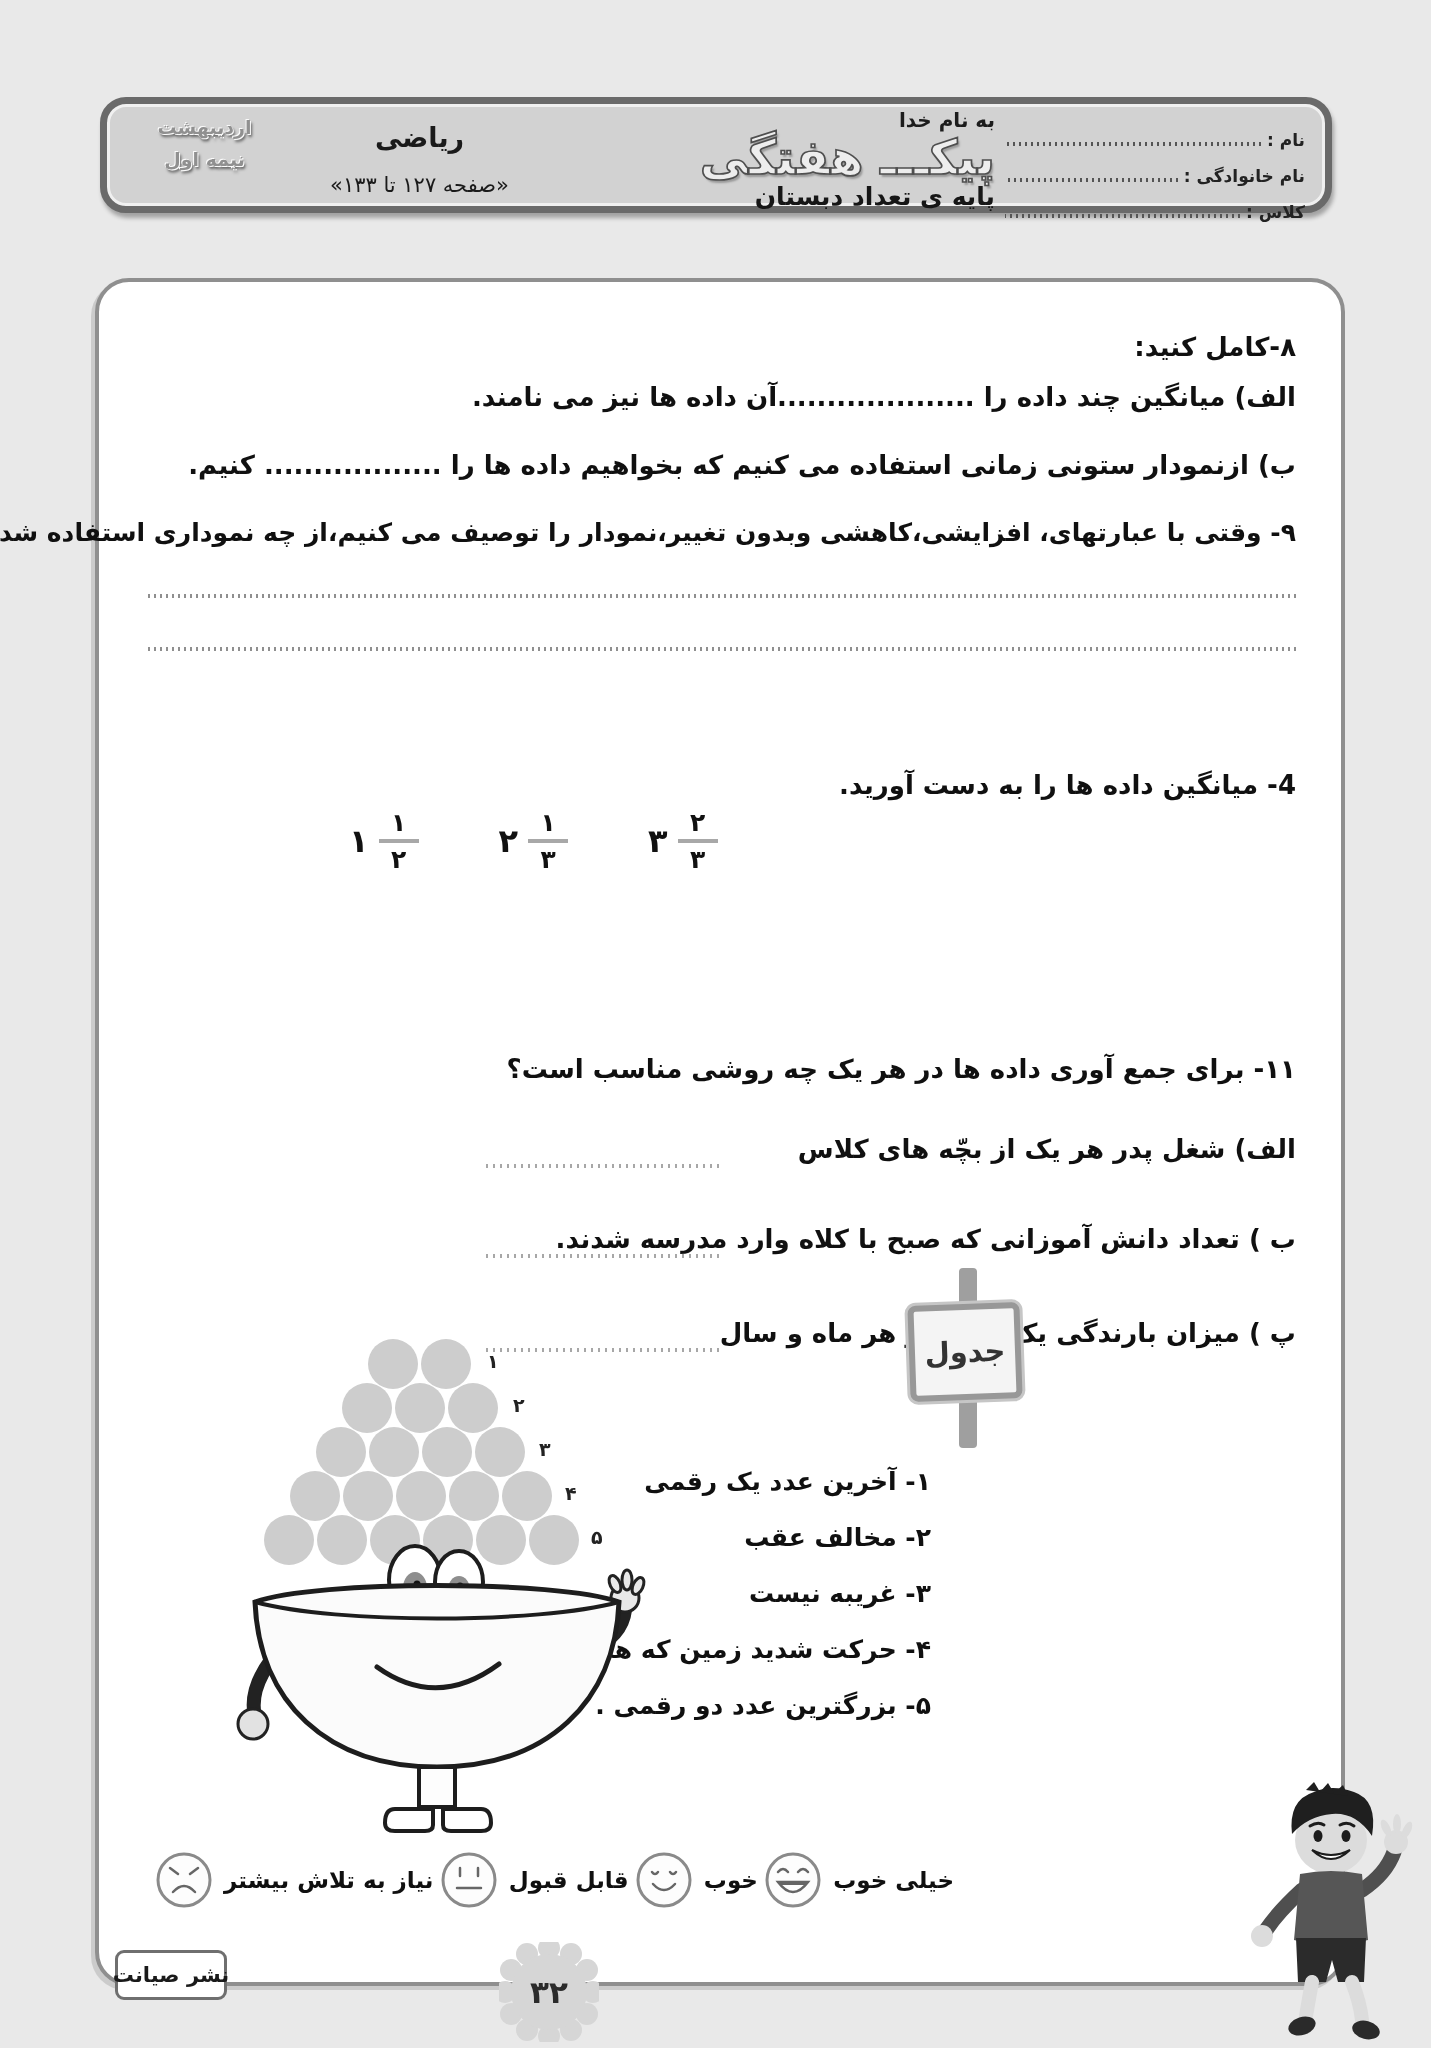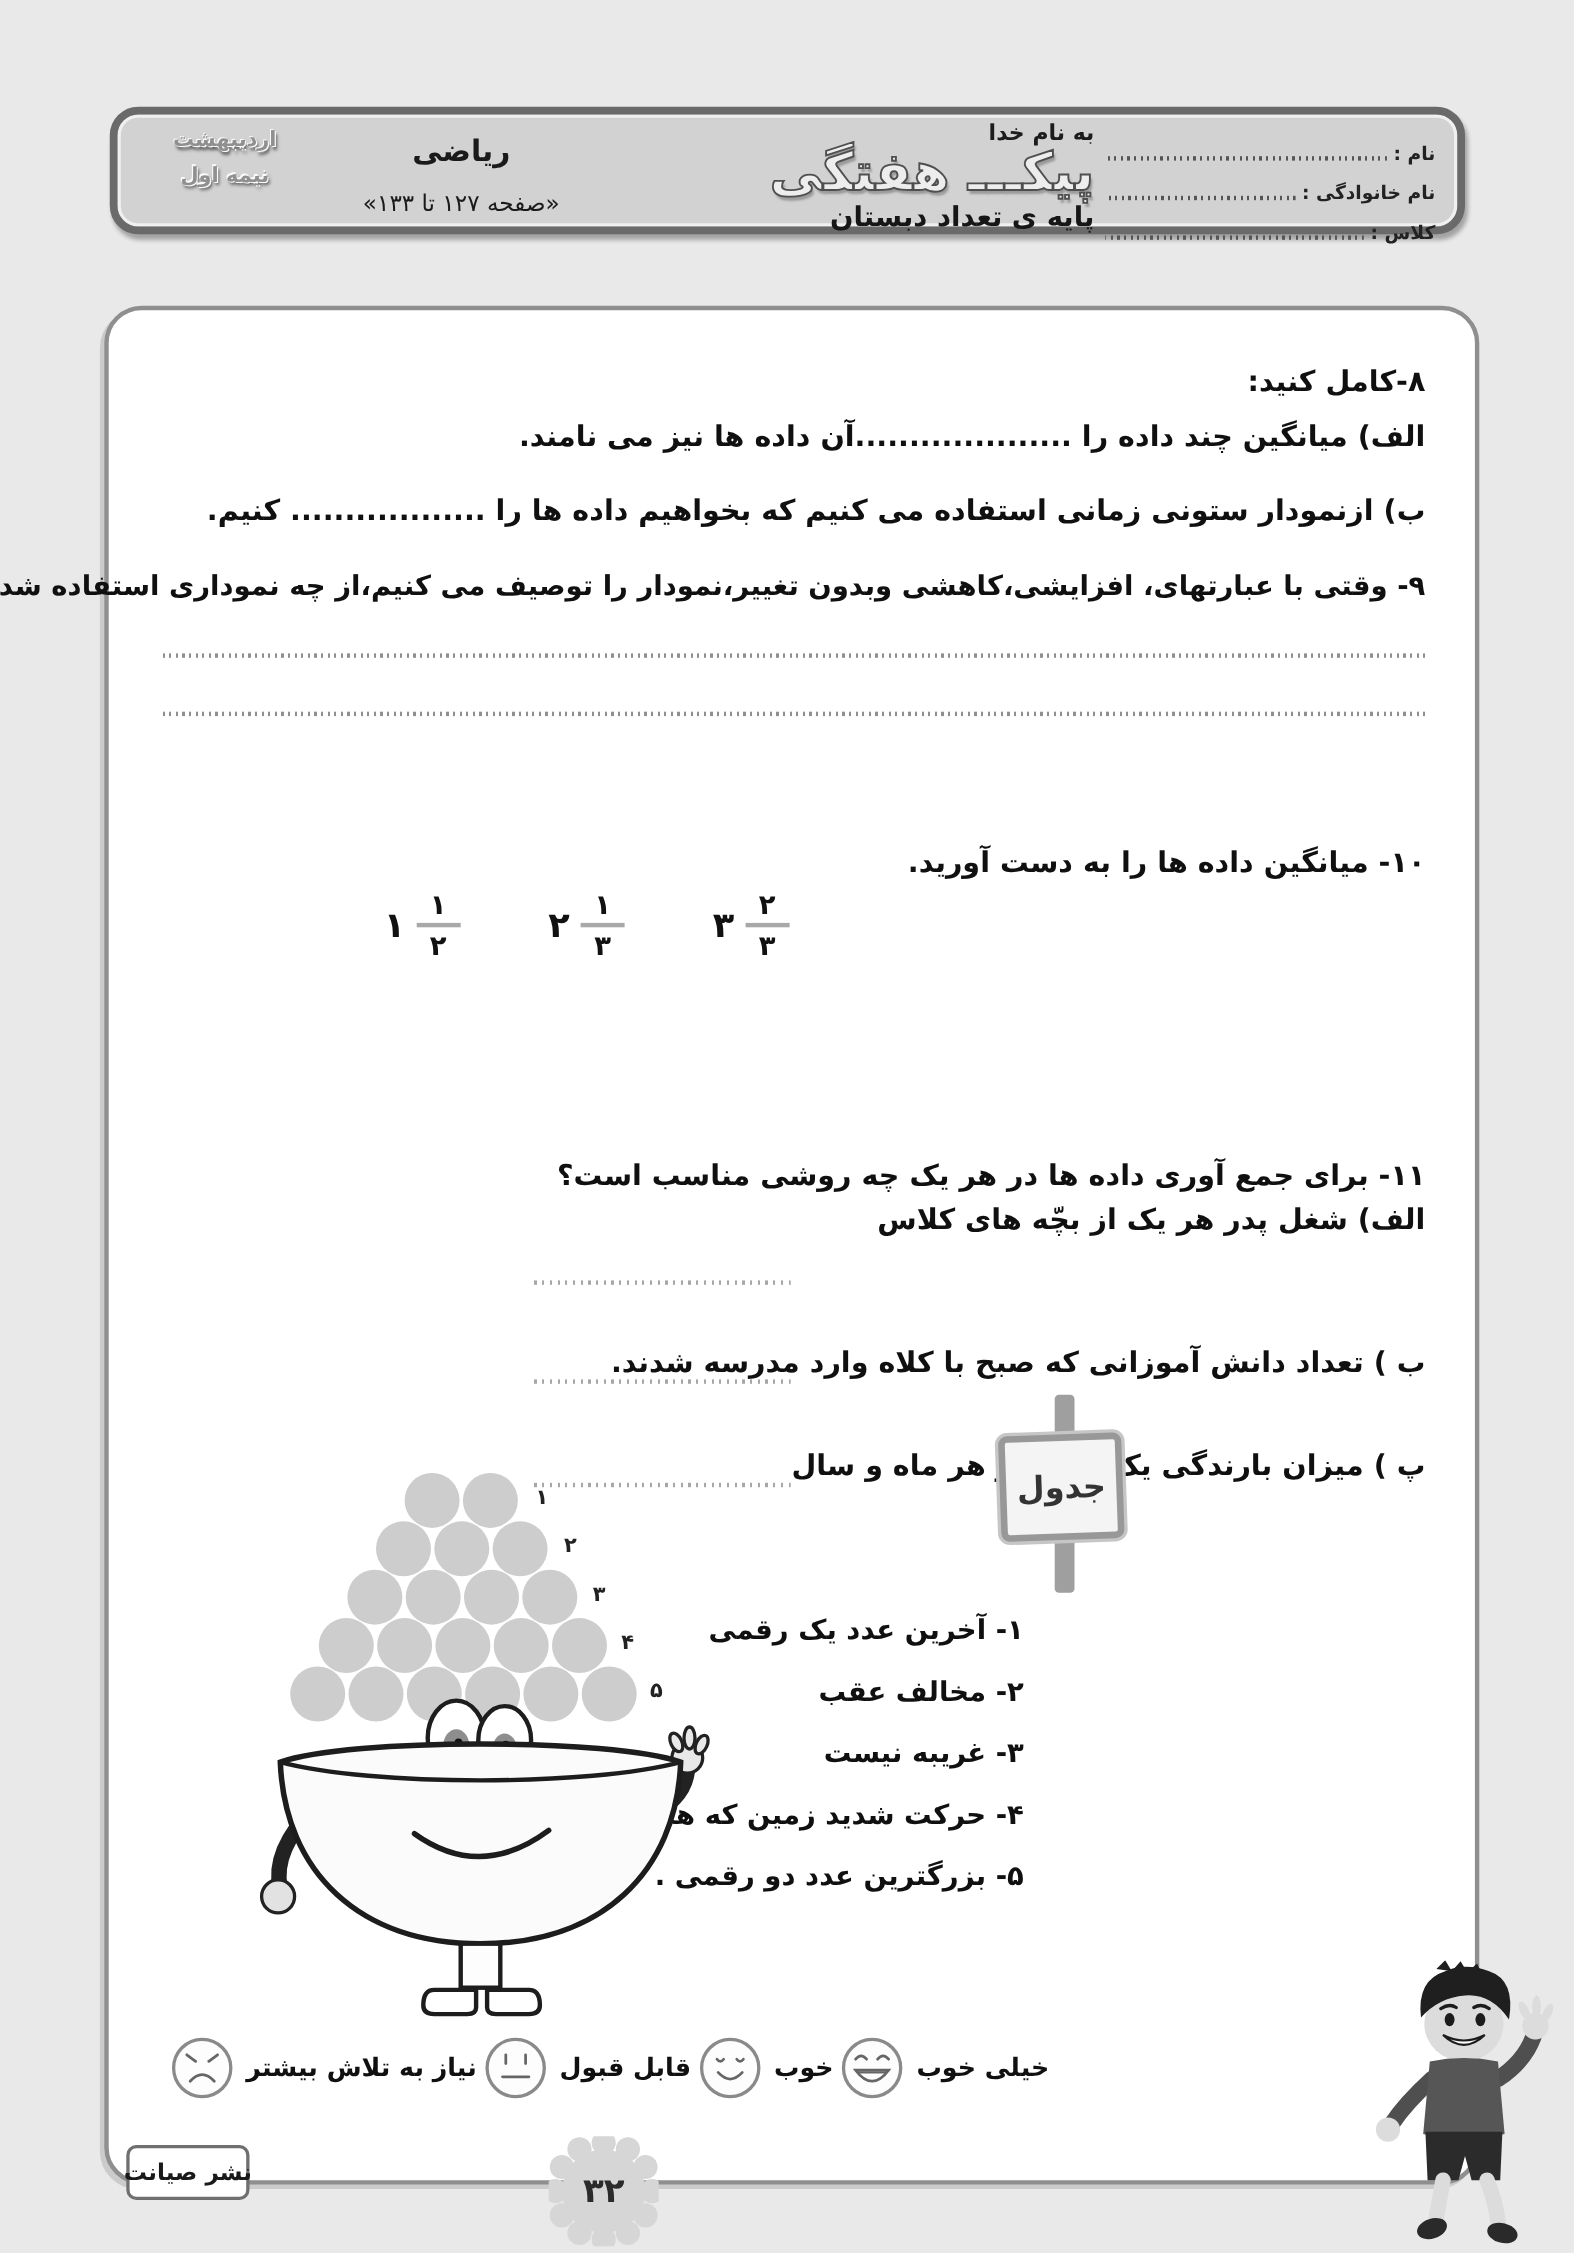--- a/index.html
+++ b/index.html
@@ -121,21 +121,21 @@
 
   <div class="main">
 
     <div class="q" style="top:50px;">۸-کامل کنید:</div>
     <div class="q" style="top:100px;">الف) میانگین چند داده را ....................آن داده ها نیز می نامند.</div>
     <div class="q" style="top:168px;">ب) ازنمودار ستونی زمانی استفاده می کنیم که بخواهیم داده ها را .................. کنیم.</div>
     <div class="q" style="top:236px; font-size:25px;">۹- وقتی با عبارتهای، افزایشی،کاهشی وبدون تغییر،نمودار را توصیف می کنیم،از چه نموداری استفاده شده است؟</div>
     <div class="dotline" style="top:312px;"></div>
     <div class="dotline" style="top:365px;"></div>
 
-    <div class="q" style="top:488px;">۱۰- میانگین داده ها را به دست آورید.</div>
+    <div class="q" style="top:488px;">4- میانگین داده ها را به دست آورید.</div>
 
     <div class="fracs">
       <div class="mixed">
         <span class="whole">۱</span>
         <span class="frac">
           <span class="num">۱</span>
           <span class="bar"></span>
           <span class="den">۲</span>
         </span>
       </div>
@@ -151,21 +151,21 @@
         <span class="whole">۳</span>
         <span class="frac">
           <span class="num">۲</span>
           <span class="bar"></span>
           <span class="den">۳</span>
         </span>
       </div>
     </div>
 
     <div class="q" style="top:772px;">۱۱- برای جمع آوری داده ها در هر یک چه روشی مناسب است؟</div>
-    <div class="q" style="top:812px;">الف) شغل پدر هر یک از بچّه های کلاس</div>
+    <div class="q" style="top:852px;">الف) شغل پدر هر یک از بچّه های کلاس</div>
     <div class="dots-short" style="top:882px;"></div>
     <div class="q" style="top:942px;">ب ) تعداد دانش آموزانی که صبح با کلاه وارد مدرسه شدند.</div>
     <div class="dots-short" style="top:972px;"></div>
     <div class="q" style="top:1036px;">پ ) میزان بارندگی یک شهر در هر ماه و سال</div>
     <div class="dots-short" style="top:1066px;"></div>
 
     <div class="sign">
       <div class="sign-post"></div>
       <div class="sign-board">
         <span class="sign-label">جدول</span>

